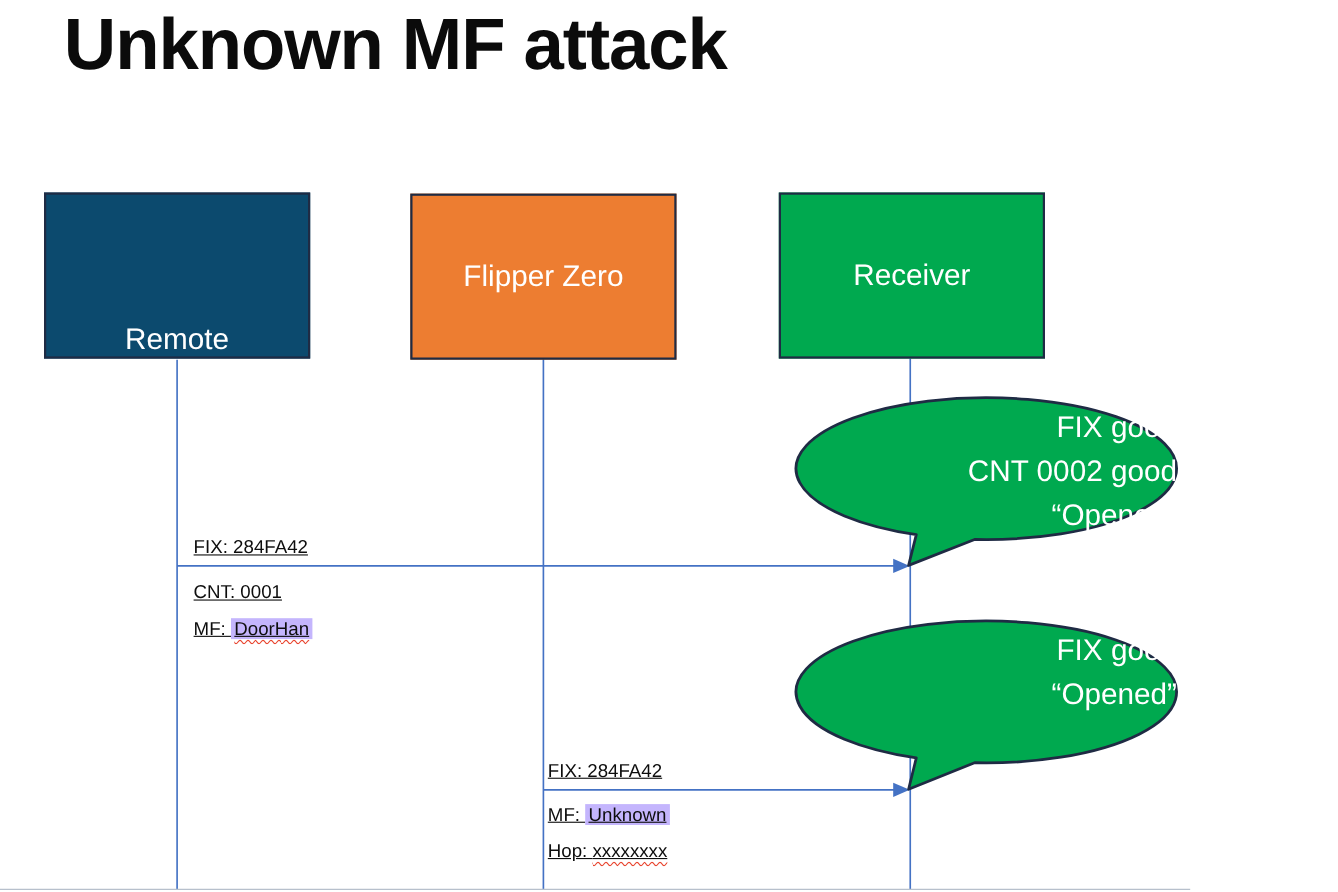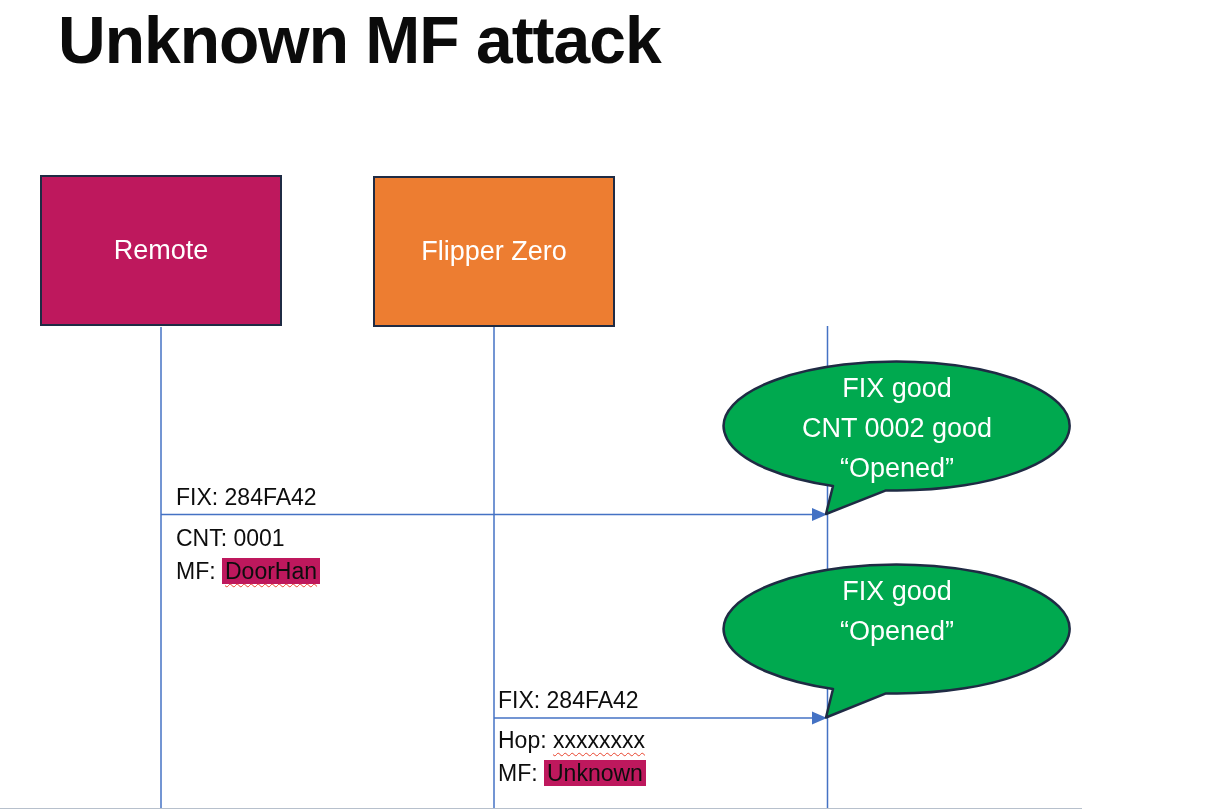--- a/index.html
+++ b/index.html
@@ -9,38 +9,38 @@
   }
   .slide-title{
     position:absolute;left:58px;top:6px;font-size:66px;font-weight:700;color:#0b0b0b;
     letter-spacing:-1px;line-height:1.05;white-space:nowrap;
   }
   .actor-box{
     position:absolute;width:242px;height:151px;box-sizing:border-box;
     border:2.5px solid #1F2B44;display:flex;align-items:center;justify-content:center;
     color:#ffffff;font-size:27px;z-index:2;
   }
-  #box-remote{left:40px;top:175px;background:#be185d;}
+  #box-remote{left:40px;top:175px;background:#0c4a6e;align-items:flex-end;}
   #box-flipper{left:373px;top:176px;background:#ED7D31;}
   #box-receiver{left:708px;top:175px;background:#00A94F;}
   #diagram-svg{position:absolute;left:0;top:0;z-index:1;}
   .callout-text{
-    position:absolute;width:346px;left:724px;text-align:center;color:#ffffff;
+    position:absolute;width:346px;left:724px;text-align:right;color:#ffffff;
     font-size:27px;line-height:40px;z-index:3;
   }
   #callout-text-1{top:368px;}
   #callout-text-2{top:571px;}
   .msg{
-    position:absolute;font-size:23px;line-height:33px;color:#0d0d0d;z-index:3;white-space:nowrap;
+    position:absolute;font-size:17px;line-height:33px;color:#0d0d0d;z-index:3;white-space:nowrap;text-decoration:underline;
   }
   #msg1-above{left:176px;top:481px;}
   #msg1-below{left:176px;top:522px;}
   #msg2-above{left:498px;top:684px;}
   #msg2-below{left:498px;top:724px;}
-  .hl{background:#be185d;padding:0 3px;}
+  .hl{background:#c4b5fd;padding:0 3px;}
   .sq{
     text-decoration-line:underline;text-decoration-style:wavy;
     text-decoration-color:#E8442E;text-decoration-thickness:1px;text-underline-offset:4px;
   }
 </style>
 </head>
 <body>
 
 <div id="slide">
 
@@ -64,35 +64,38 @@
 
     <path d="M 826 717.5 L 833 689 A 173 64.5 0 1 1 886 693.4 Z" fill="#00A94F" stroke="#1F2B44" stroke-width="2.5" stroke-linejoin="round"></path>
   </svg>
 
   <div class="actor-box" id="box-remote">
     <span>Remote</span>
   </div>
   <div class="actor-box" id="box-flipper">
     <span>Flipper Zero</span>
   </div>
+  <div class="actor-box" id="box-receiver">
+    <span>Receiver</span>
+  </div>
 
   <div class="msg" id="msg1-above">
     <span>FIX: 284FA42</span>
   </div>
   <div class="msg" id="msg1-below">
     <div>CNT: 0001</div>
     <div><span>MF: </span><span class="hl sq">DoorHan</span></div>
   </div>
 
   <div class="msg" id="msg2-above">
     <span>FIX: 284FA42</span>
   </div>
   <div class="msg" id="msg2-below">
+    <div><span>MF: </span><span class="hl">Unknown</span></div>
     <div><span>Hop: </span><span class="sq">xxxxxxxx</span></div>
-    <div><span>MF: </span><span class="hl">Unknown</span></div>
   </div>
 
   <div class="callout-text" id="callout-text-1">
     <div>FIX good</div>
     <div>CNT 0002 good</div>
     <div>“Opened”</div>
   </div>
   <div class="callout-text" id="callout-text-2">
     <div>FIX good</div>
     <div>“Opened”</div>

